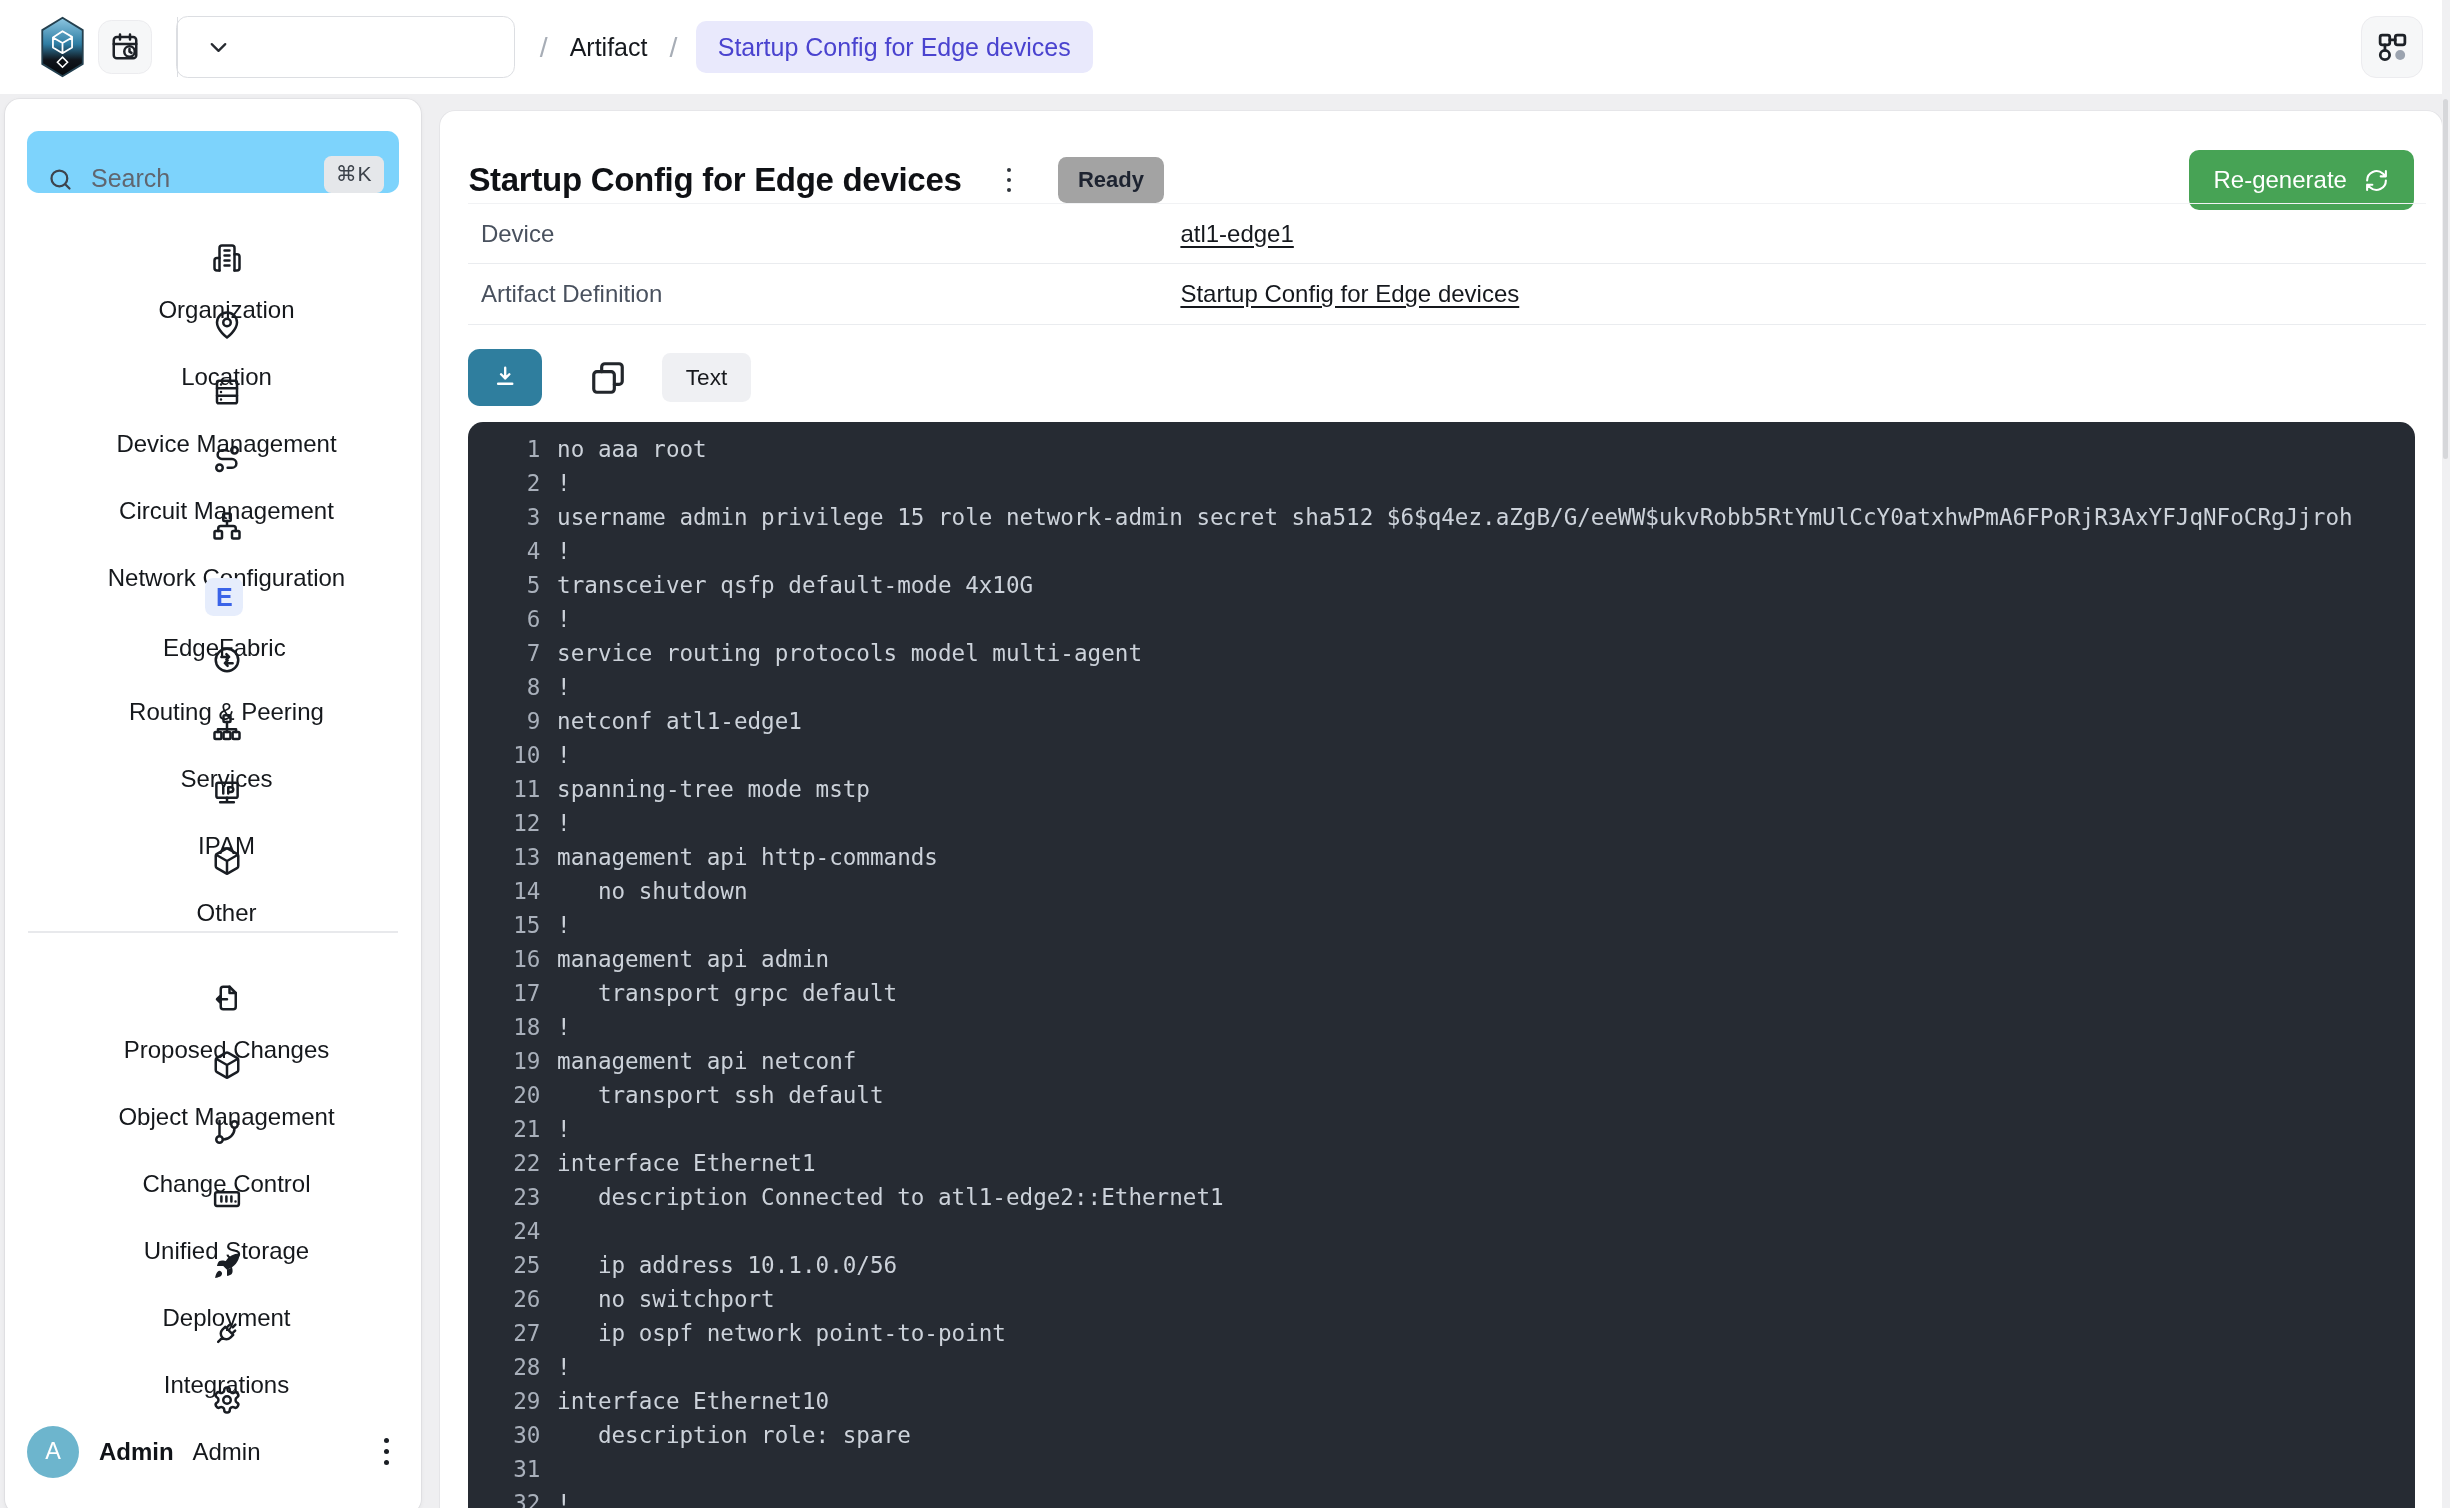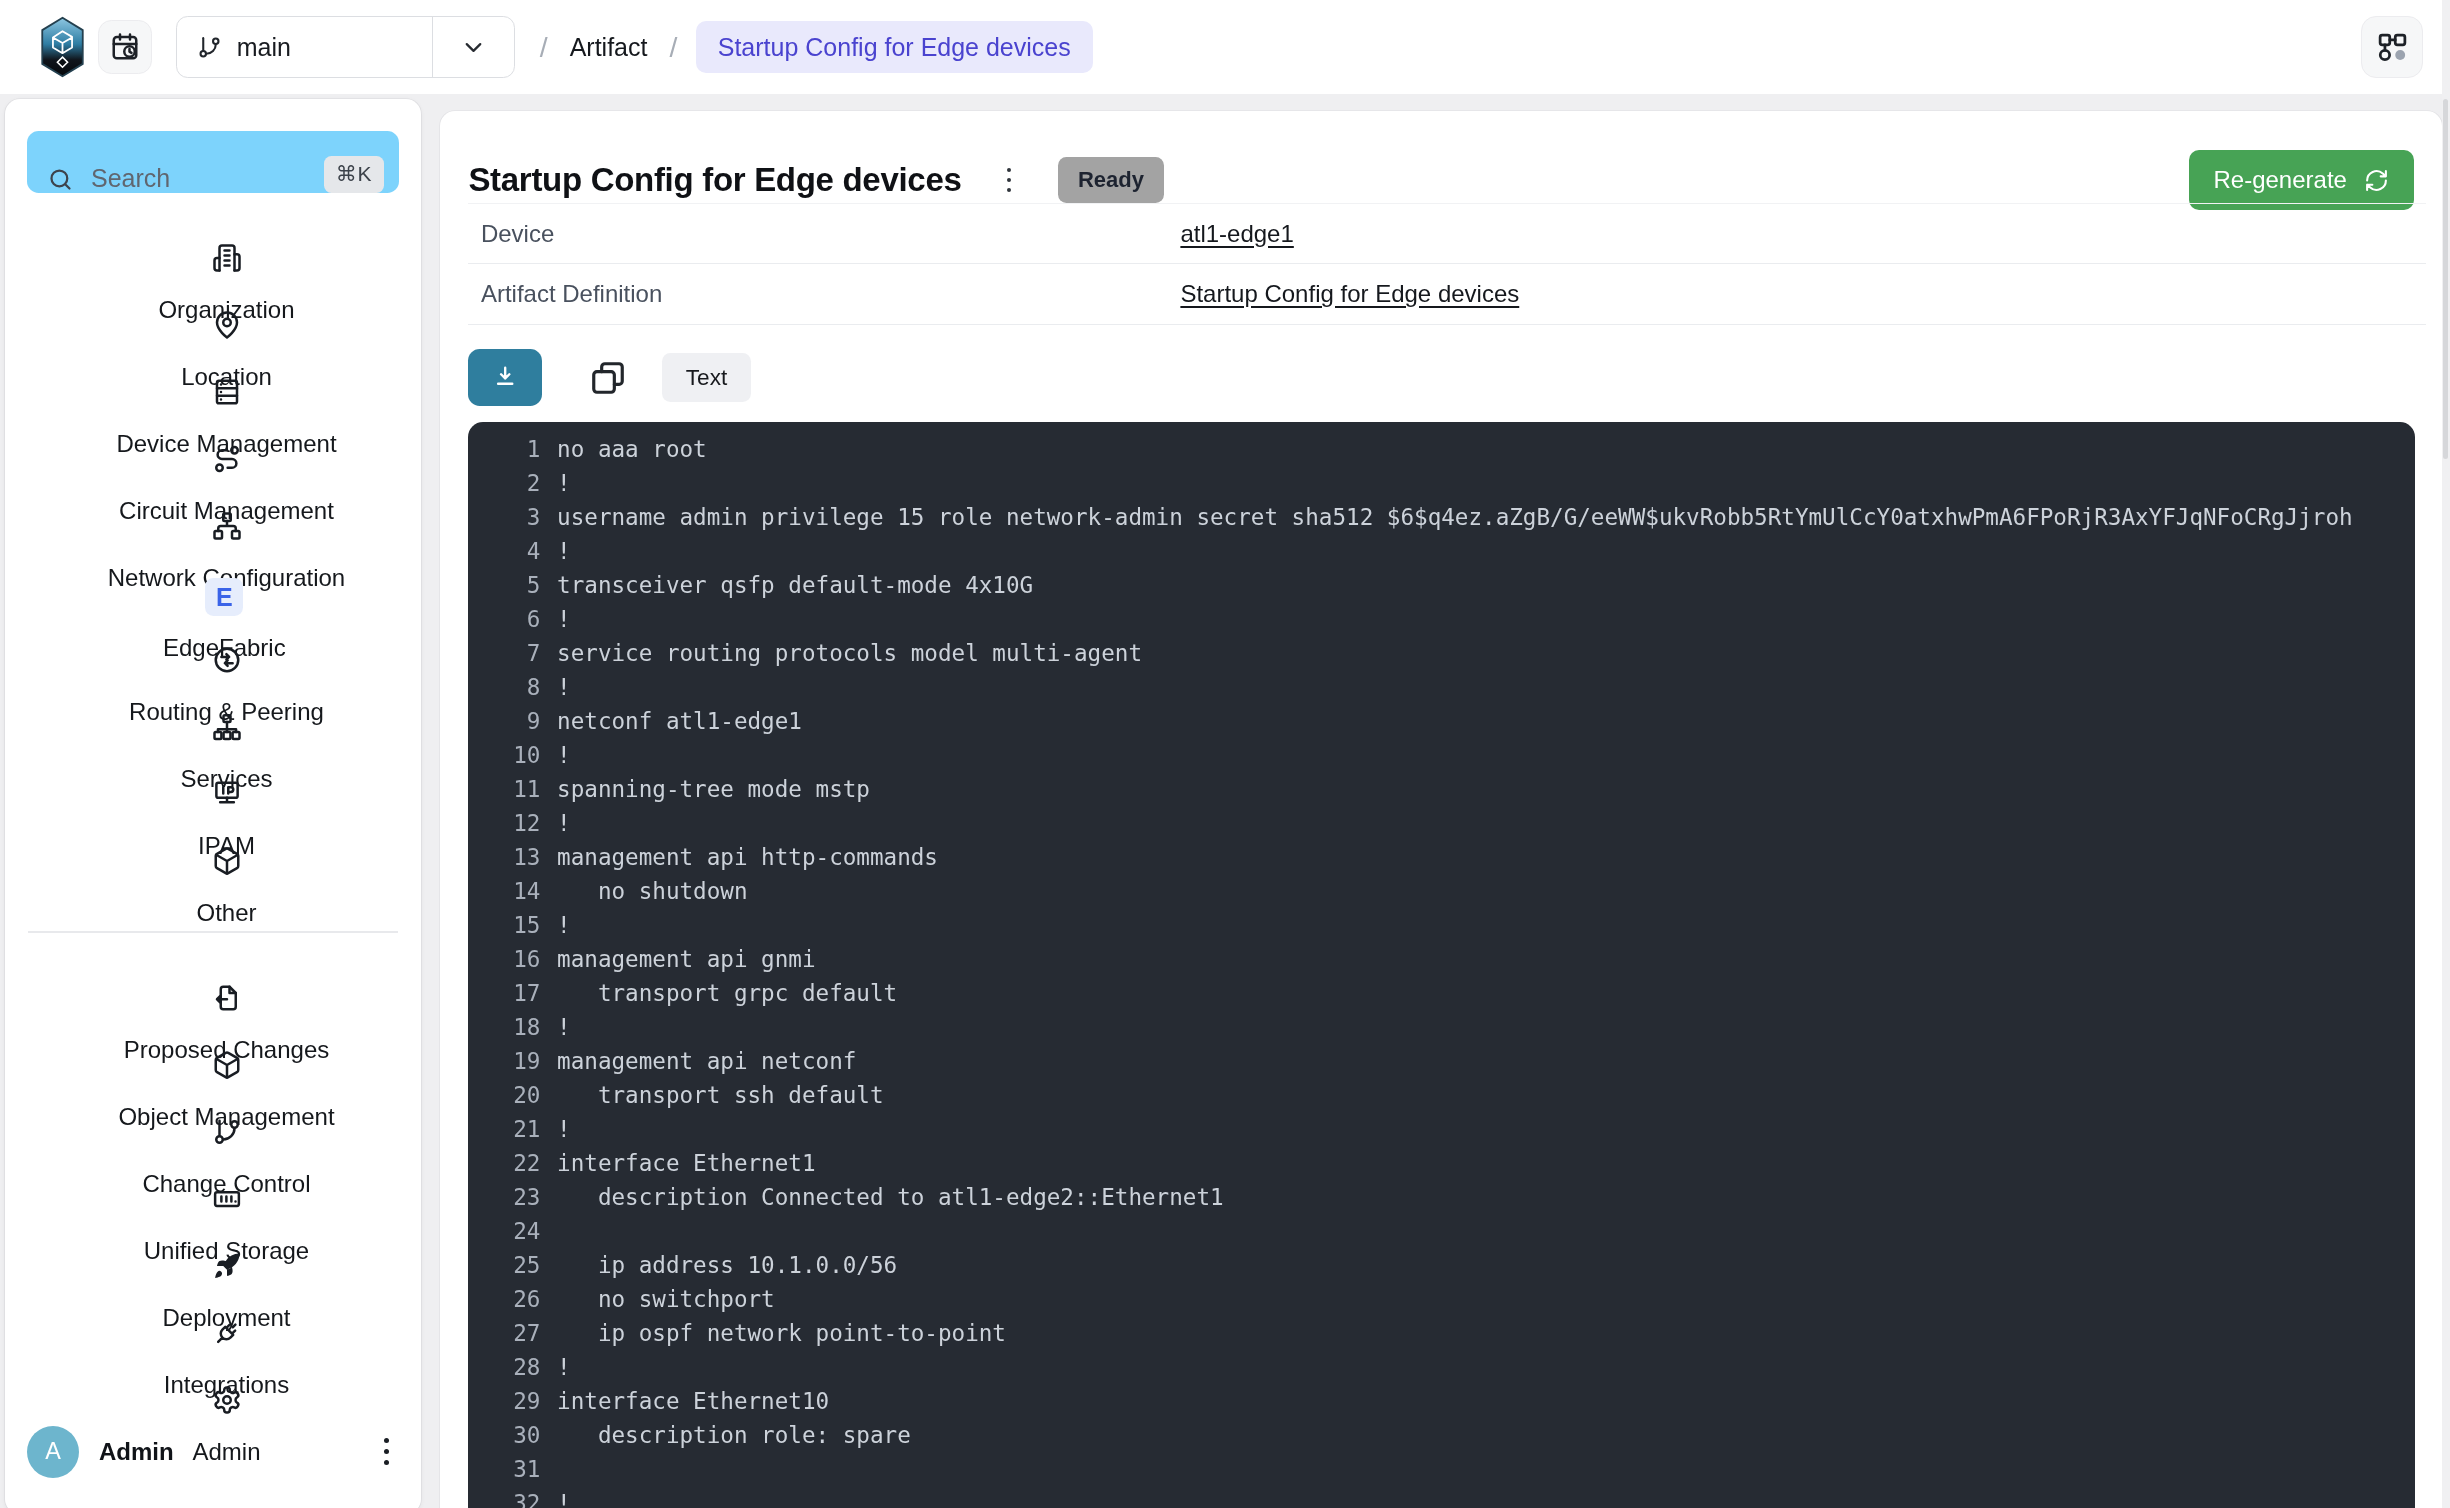--- a/index.html
+++ b/index.html
@@ -189,31 +189,20 @@
       <svg viewBox="0 0 24 24">
         <rect x="3" y="4" width="18" height="17" rx="2.5"></rect>
         <path d="M8 2v4M16 2v4M3 9.5h18"></path>
         <circle cx="15.6" cy="15.6" r="4.2" fill="#f6f7f8"></circle>
         <path d="M15.6 13.6v2.1l1.6 1"></path>
       </svg>
     </span>
   </button>
 
   <div class="branch-select">
-    <div class="branch-main">
-      <span class="icon">
-        <svg viewBox="0 0 24 24">
-            <path d="M6 3v12"></path>
-            <circle cx="18" cy="6" r="2.6"></circle>
-            <circle cx="6" cy="18" r="2.6"></circle>
-            <path d="M18 9a9 9 0 0 1-9 9"></path>
-          </svg>
-      </span>
-      <span class="branch-label">main</span>
-    </div>
     <div class="branch-chevron">
       <span class="icon">
         <svg viewBox="0 0 24 24">
             <path d="m6 9 6 6 6-6"></path>
           </svg>
       </span>
     </div>
   </div>
 
   <span class="crumb-sep">/</span>
@@ -482,21 +471,21 @@
       <div class="code-line"><span class="ln">6</span><span class="lt">!</span></div>
       <div class="code-line"><span class="ln">7</span><span class="lt">service routing protocols model multi-agent</span></div>
       <div class="code-line"><span class="ln">8</span><span class="lt">!</span></div>
       <div class="code-line"><span class="ln">9</span><span class="lt">netconf atl1-edge1</span></div>
       <div class="code-line"><span class="ln">10</span><span class="lt">!</span></div>
       <div class="code-line"><span class="ln">11</span><span class="lt">spanning-tree mode mstp</span></div>
       <div class="code-line"><span class="ln">12</span><span class="lt">!</span></div>
       <div class="code-line"><span class="ln">13</span><span class="lt">management api http-commands</span></div>
       <div class="code-line"><span class="ln">14</span><span class="lt">   no shutdown</span></div>
       <div class="code-line"><span class="ln">15</span><span class="lt">!</span></div>
-      <div class="code-line"><span class="ln">16</span><span class="lt">management api gnmi</span></div>
+      <div class="code-line"><span class="ln">16</span><span class="lt">management api admin</span></div>
       <div class="code-line"><span class="ln">17</span><span class="lt">   transport grpc default</span></div>
       <div class="code-line"><span class="ln">18</span><span class="lt">!</span></div>
       <div class="code-line"><span class="ln">19</span><span class="lt">management api netconf</span></div>
       <div class="code-line"><span class="ln">20</span><span class="lt">   transport ssh default</span></div>
       <div class="code-line"><span class="ln">21</span><span class="lt">!</span></div>
       <div class="code-line"><span class="ln">22</span><span class="lt">interface Ethernet1</span></div>
       <div class="code-line"><span class="ln">23</span><span class="lt">   description Connected to atl1-edge2::Ethernet1</span></div>
       <div class="code-line"><span class="ln">24</span><span class="lt"></span></div>
       <div class="code-line"><span class="ln">25</span><span class="lt">   ip address 10.1.0.0/56</span></div>
       <div class="code-line"><span class="ln">26</span><span class="lt">   no switchport</span></div>

